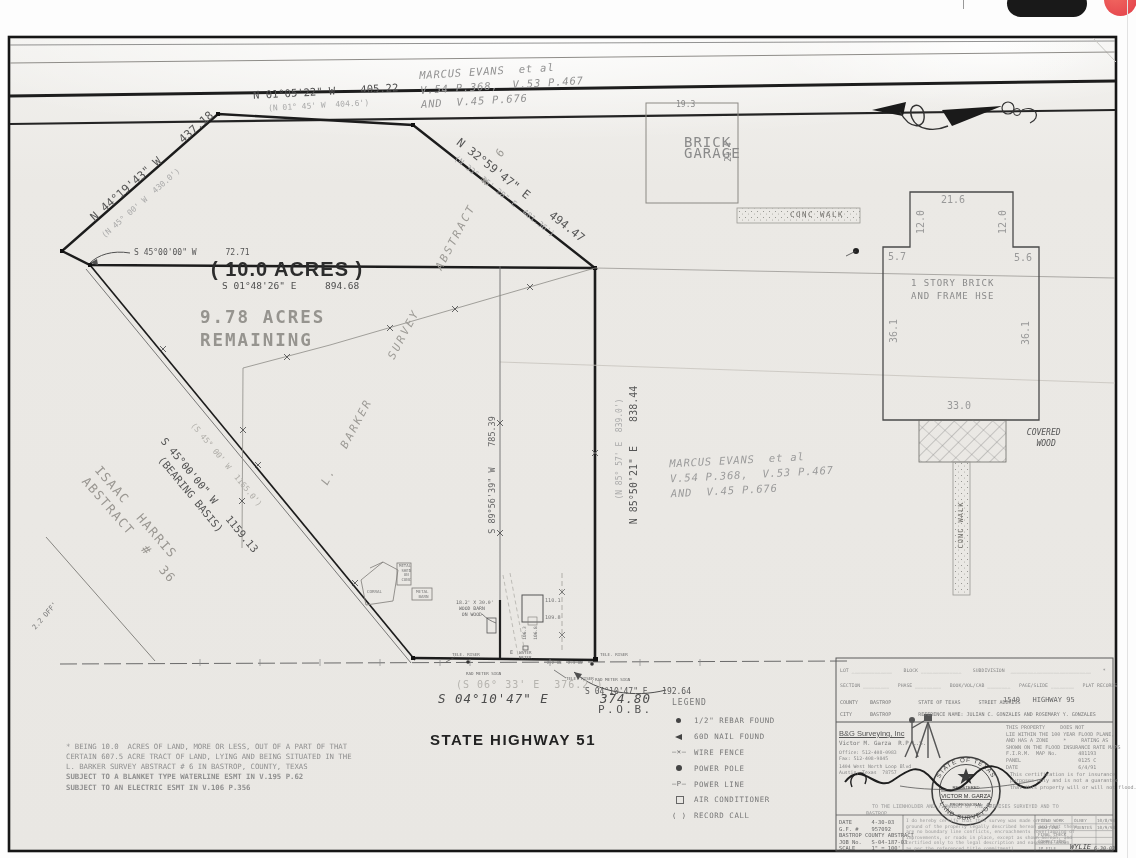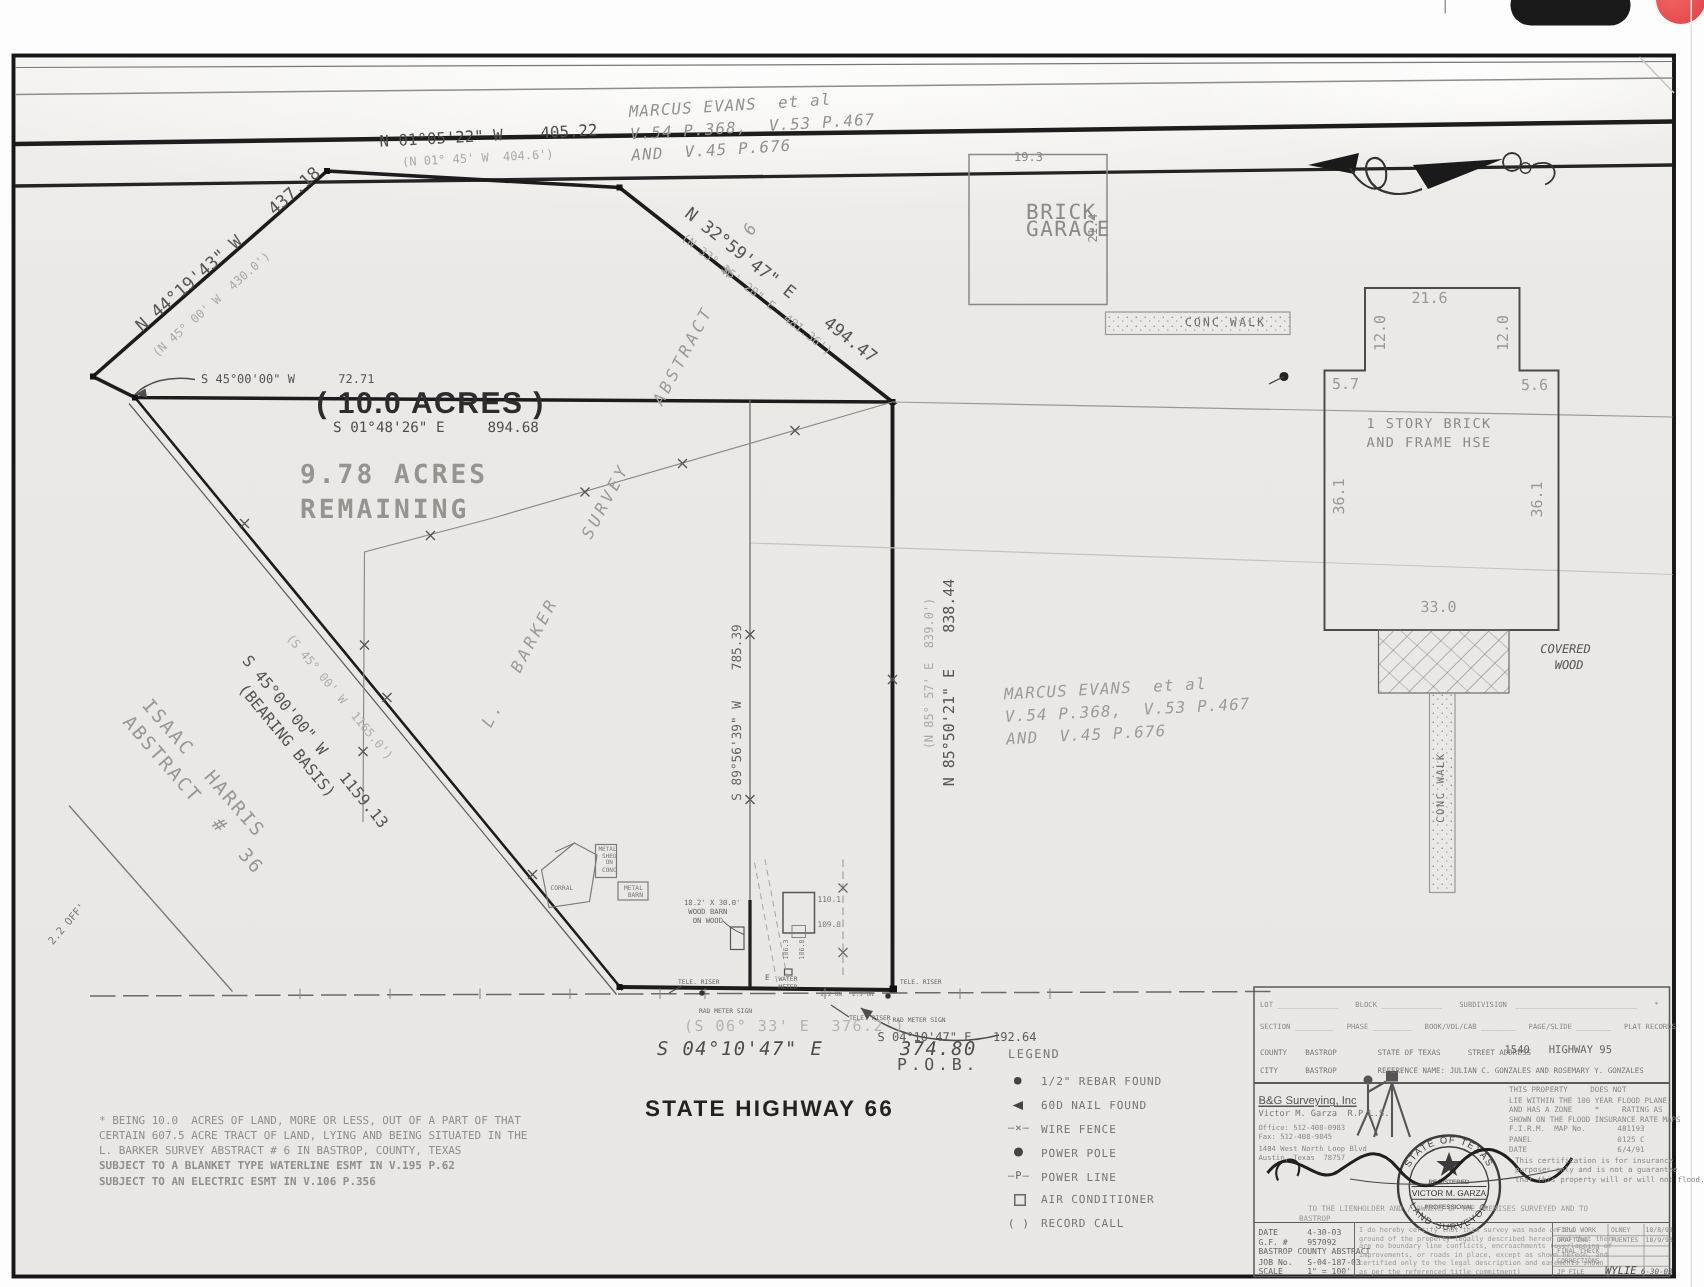--- a/index.html
+++ b/index.html
@@ -258,21 +258,21 @@
   <div class="lbl" style="left:598px;top:659px;font-size:11px;letter-spacing:2.5px;color:#555;margin-top:44px;">P.O.B.</div>
   <div class="lbl" style="left:456px;top:679px;font-size:10px;letter-spacing:1px;color:#b5b3ae;">(S 06° 33' E  376.2')</div>
   <div class="lbl" style="left:438px;top:691px;font-size:12.5px;font-style:italic;letter-spacing:1px;color:#4c4c4c;">S 04°10'47" E      374.80</div>
   <div class="lbl" style="left:585px;top:687px;font-size:8px;color:#5a5a5a;">S 04°10'47" E   192.64</div>
   <div class="lbl" style="left:28px;top:612px;font-size:7px;color:#777;transform:rotate(-49deg);">2.2 OFF'</div>
 
   <div class="lbl" style="left:670px;top:452px;font-size:10.5px;line-height:15px;letter-spacing:.8px;color:#9b9b9b;font-style:italic;transform:rotate(-3deg);">MARCUS EVANS  et al
 V.54 P.368,  V.53 P.467
 AND  V.45 P.676</div>
 
-  <div class="lbl sans" style="left:430px;top:731px;font-size:15px;font-weight:bold;letter-spacing:1.5px;color:#222;">STATE HIGHWAY 66</div>
+  <div class="lbl sans" style="left:430px;top:731px;font-size:15px;font-weight:bold;letter-spacing:1.5px;color:#222;">STATE HIGHWAY 51</div>
   <div class="lbl" style="left:66px;top:742px;font-size:7.3px;line-height:10px;color:#8f8f8f;">* BEING 10.0  ACRES OF LAND, MORE OR LESS, OUT OF A PART OF THAT
 CERTAIN 607.5 ACRE TRACT OF LAND, LYING AND BEING SITUATED IN THE
 L. BARKER SURVEY ABSTRACT # 6 IN BASTROP, COUNTY, TEXAS</div>
   <div class="lbl" style="left:66px;top:771px;font-size:7.3px;line-height:11px;color:#8f8f8f;font-weight:bold;">SUBJECT TO A BLANKET TYPE WATERLINE ESMT IN V.195 P.62
 SUBJECT TO AN ELECTRIC ESMT IN V.106 P.356</div>
 
   <div class="lbl" style="left:367px;top:589px;font-size:4.2px;color:#777;">CORRAL</div>
   <div class="lbl" style="left:399px;top:564px;font-size:4px;line-height:4.6px;color:#777;">METAL
  SHED
   ON

